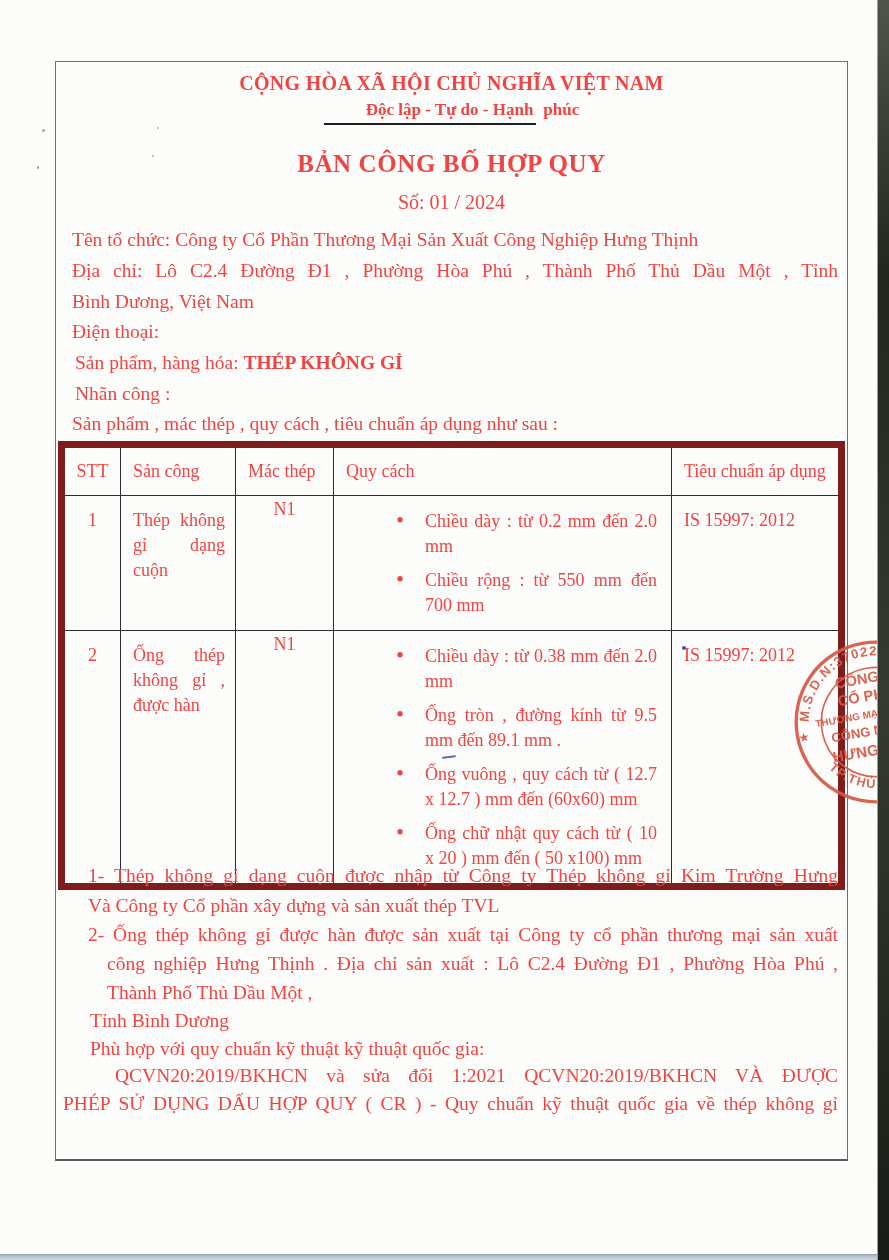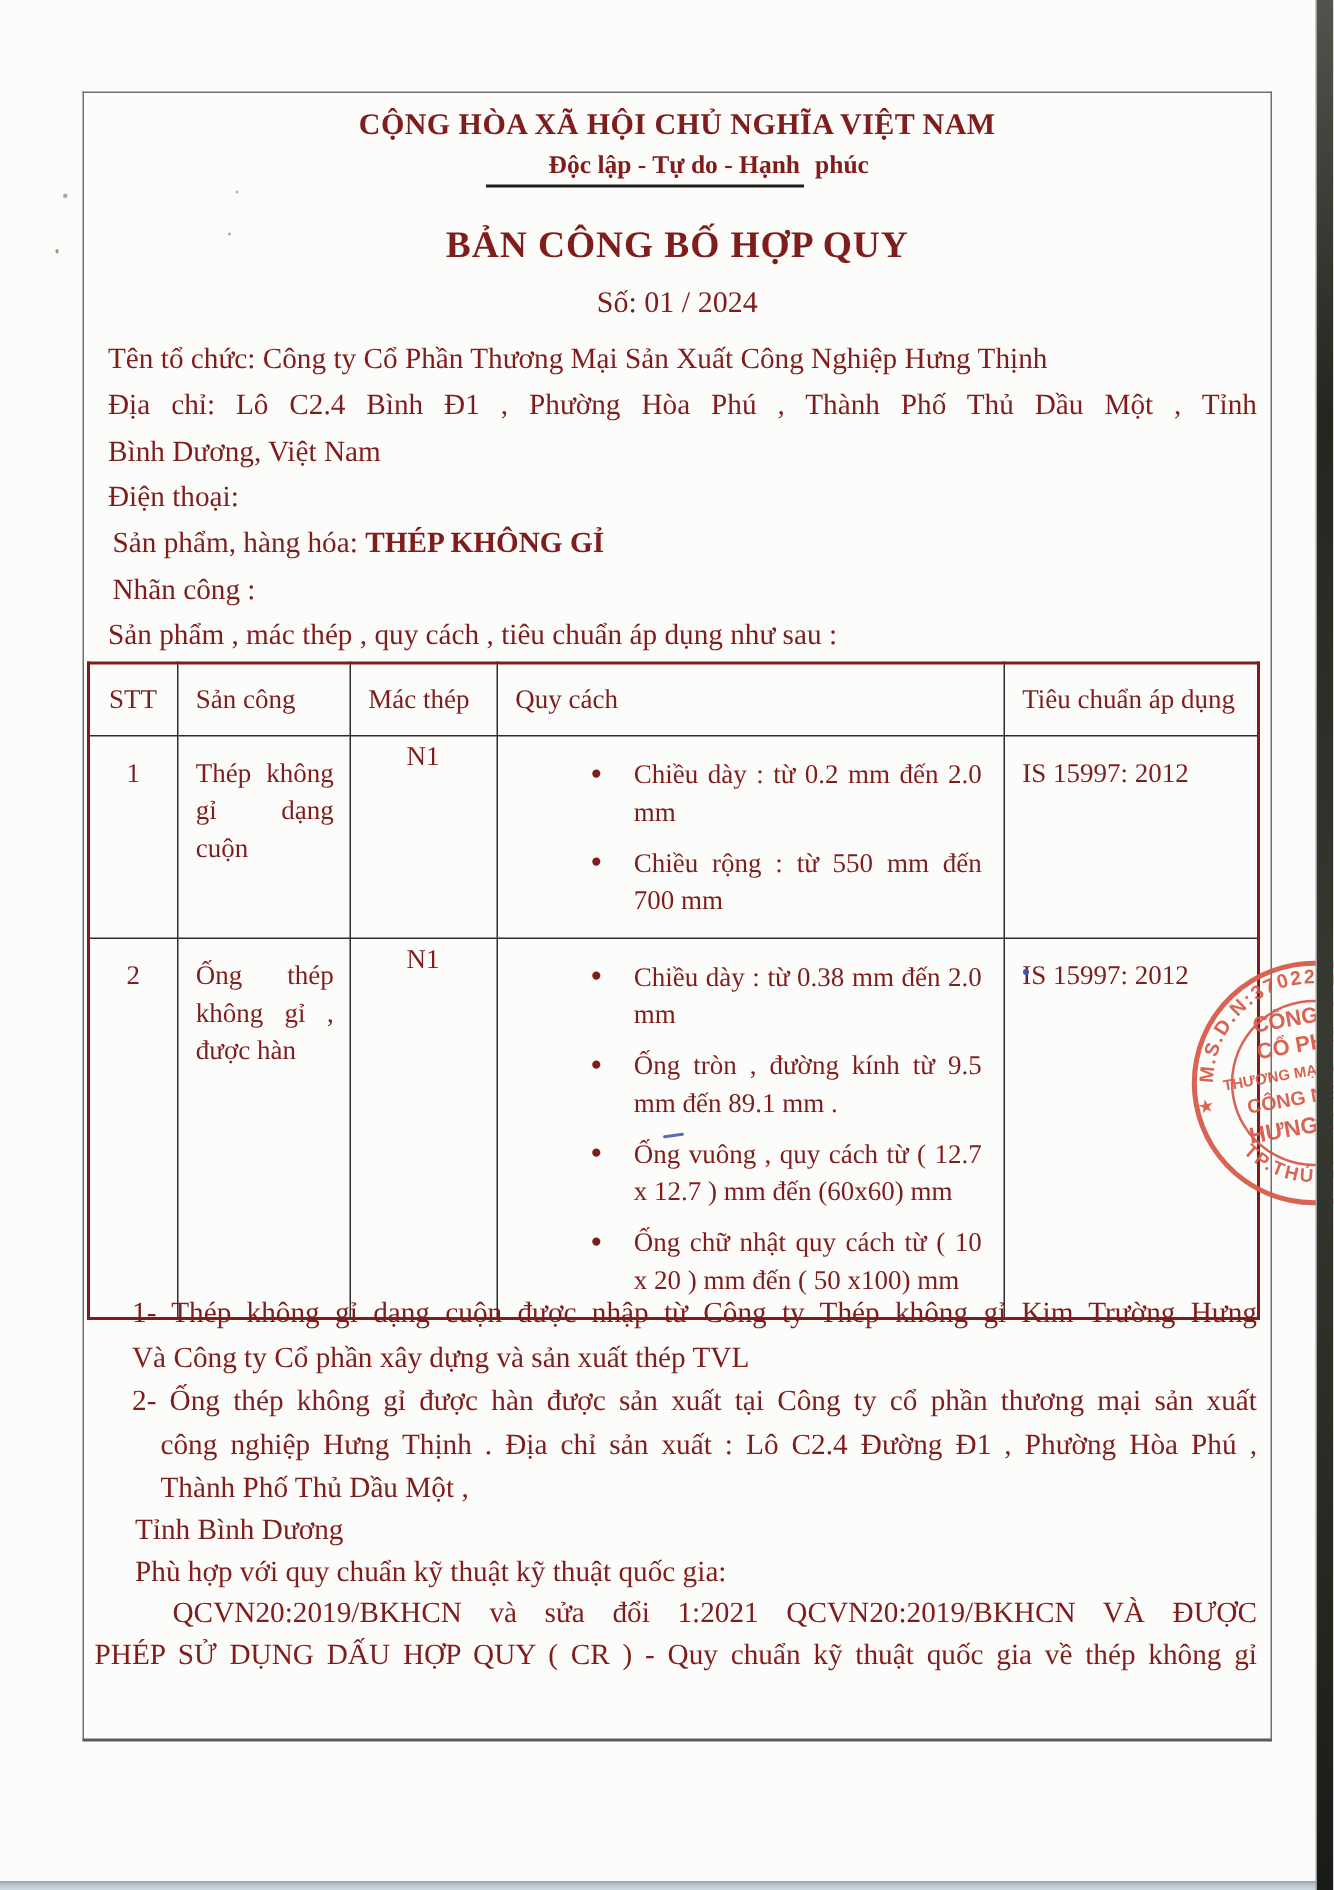--- a/index.html
+++ b/index.html
@@ -1,19 +1,19 @@
 <!DOCTYPE html>
 <html><head>
 <meta charset="utf-8">
 <style>
   html,body{margin:0;padding:0;background:#e8e8e8;}
   .page{
     position:relative;width:889px;height:1260px;margin:0 auto;
     background:#fcfcfa;overflow:hidden;
-    font-family:"Liberation Serif", serif;color:#7f1d1d;
+    font-family:"Liberation Serif", serif;color:#ef4444;
   }
   .frame{
     position:absolute;left:55px;top:61px;width:791px;height:1097px;
     border:1px solid #6f6f6f;border-bottom:2px solid #5a5a5a;
   }
   .abs{position:absolute;}
   .ctr{left:55px;width:793px;text-align:center;}
   .h-national{top:72px;font-size:20px;font-weight:bold;letter-spacing:.3px;}
   .h-motto{top:100px;font-size:17px;font-weight:bold;}
   .h-motto .underl{display:inline-block;border-bottom:2px solid #1f1f1f;padding:0 3px 3px 42px;}
@@ -32,21 +32,21 @@
   .b{font-weight:bold;}
 
   table.products{
     position:absolute;left:58px;top:441px;width:780px;
     border-collapse:collapse;font-size:18px;line-height:25px;
     table-layout:fixed;
   }
   table.products th,table.products td{
     border:1px solid #2d2d2d;vertical-align:top;font-weight:normal;
   }
-  table.products{border:2px solid #7f1d1d;}
+  table.products{border:7px solid #7f1d1d;}
   th.h-stt{text-align:center;padding:11px 2px;}
   th.h-left{text-align:left;padding:11px 8px 11px 12px;}
   td.c-stt{text-align:center;padding-top:12px;}
   td.c-prod{padding:12px 10px 8px 12px;text-align:justify;}
   td.c-grade{text-align:center;}
   td.c-std{padding:12px 8px 8px 12px;}
   ul.qc{margin:0;padding:12px 13px 2px 90px;list-style:none;}
   ul.qc li{position:relative;text-align:justify;margin-bottom:9px;}
   ul.qc li::before{content:"•";position:absolute;left:-29px;top:-1px;font-size:23px;}
 
@@ -93,21 +93,21 @@
   <div class="frame"></div>
 
   <div class="abs ctr h-national">CỘNG HÒA XÃ HỘI CHỦ NGHĨA VIỆT NAM</div>
   <div class="abs ctr h-motto">
     <span class="underl">Độc lập - Tự do - Hạnh</span><span class="tail">phúc</span>
   </div>
   <div class="abs ctr h-title">BẢN CÔNG BỐ HỢP QUY</div>
   <div class="abs ctr h-number">Số: 01 / 2024</div>
 
   <div class="abs bodyline p-org">Tên tổ chức: Công ty Cổ Phần Thương Mại Sản Xuất Công Nghiệp Hưng Thịnh</div>
-  <div class="abs bodyline just p-addr1">Địa chỉ: Lô C2.4 Bình Đ1 , Phường Hòa Phú , Thành Phố Thủ Dầu Một , Tỉnh</div>
+  <div class="abs bodyline just p-addr1">Địa chỉ: Lô C2.4 Đường Đ1 , Phường Hòa Phú , Thành Phố Thủ Dầu Một , Tỉnh</div>
   <div class="abs bodyline p-addr2">Bình Dương, Việt Nam</div>
   <div class="abs bodyline p-phone">Điện thoại:</div>
   <div class="abs bodyline p-product">
     <span>Sản phẩm, hàng hóa: </span><span class="b">THÉP KHÔNG GỈ</span>
   </div>
   <div class="abs bodyline p-brand">Nhãn công :</div>
   <div class="abs bodyline p-intro">Sản phẩm , mác thép , quy cách , tiêu chuẩn áp dụng như sau :</div>
 
   <table class="products">
     <colgroup>

